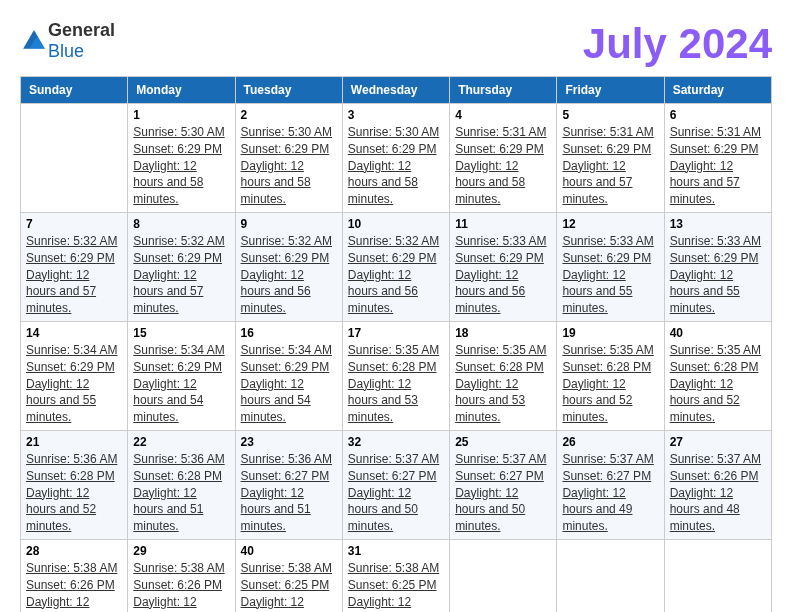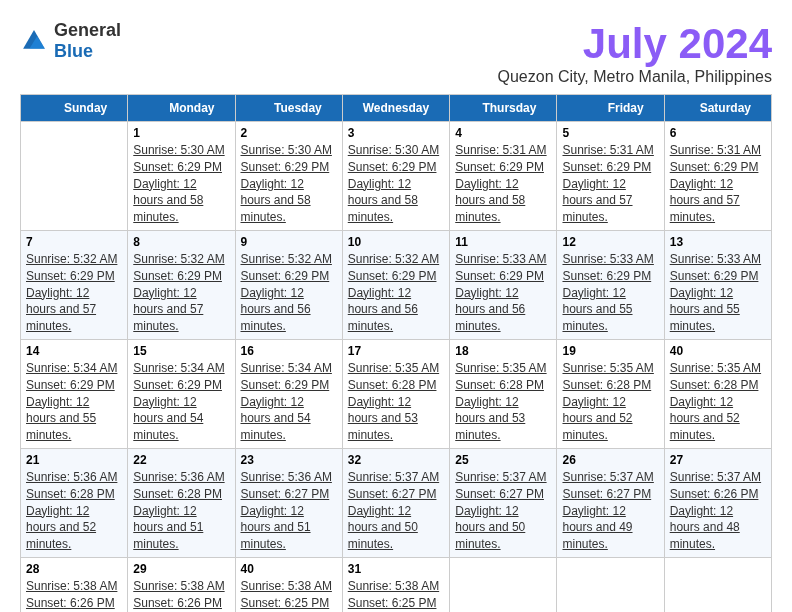--- a/index.html
+++ b/index.html
@@ -12,41 +12,40 @@
     }
     .header {
       display: flex;
       justify-content: space-between;
       align-items: flex-start;
       margin-bottom: 8px;
     }
     .logo {
       display: flex;
       align-items: center;
-      gap: 6px;
     }
     .logo-text-general { font-size: 18px; font-weight: bold; color: #333; }
-    .logo-text-blue { font-size: 18px; font-weight: bold; color: #1a6bb5; }
+    .logo-text-blue { font-size: 18px; font-weight: normal; color: #1a6bb5; }
     .logo-icon {
       width: 28px;
       height: 28px;
     }
     .title-area { text-align: right; }
     .main-title { font-size: 42px; font-weight: bold; color: #8b5cf6; }
     .sub-title { font-size: 16px; color: #333; }
     .calendar {
       width: 100%;
       border-collapse: collapse;
       font-size: 11px;
     }
     .calendar th {
       background: #1a6bb5;
       color: #fff;
-      padding: 6px 20px;
-      text-align: right;
+      padding: 6px 8px;
+      text-align: left;
       font-size: 12px;
       font-weight: bold;
       border: 1px solid #ccc;
     }
     .calendar td {
       border: 1px solid #ccc;
       vertical-align: top;
       padding: 4px 5px;
       min-height: 75px;
       width: calc(100% / 7);
@@ -76,21 +75,20 @@
       <polygon points="18,4 32,28 4,28" fill="#1a6bb5"></polygon>
       <polygon points="22,12 32,28 12,28" fill="#2196f3" opacity="0.5"></polygon>
     </svg>
     <div>
       <span class="logo-text-general">General</span><br>
       <span class="logo-text-blue">Blue</span>
     </div>
   </div>
   <div class="title-area">
     <div class="main-title">July 2024</div>
-    <div class="sub-title">Quezon City, Metro Manila, Philippines</div>
   </div>
 </div>
 
 <table class="calendar">
   <thead>
     <tr>
     <th>Sunday</th>
         <th>Monday</th>
         <th>Tuesday</th>
         <th>Wednesday</th>

